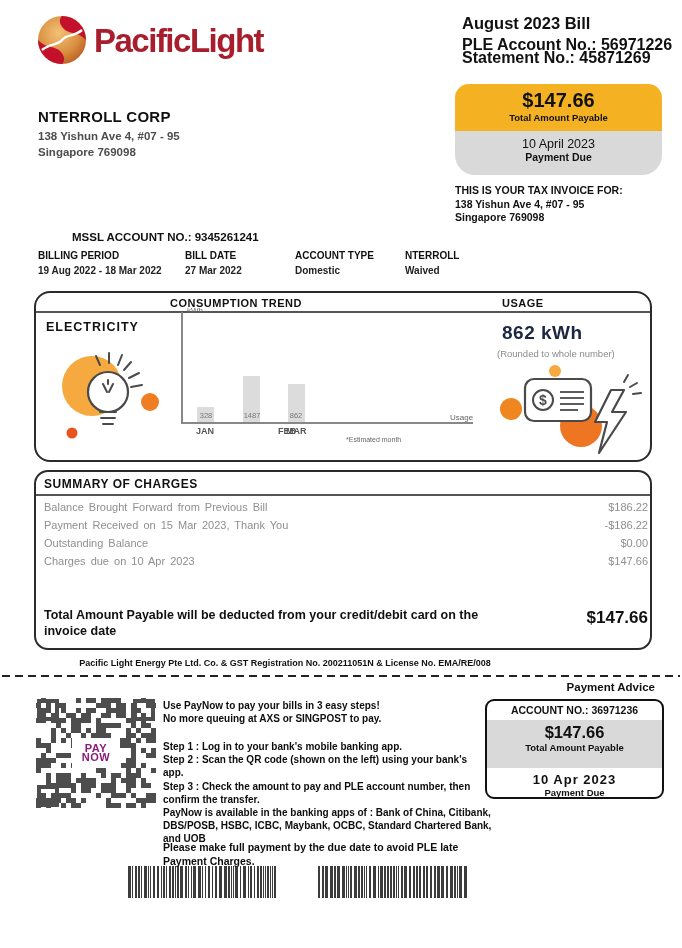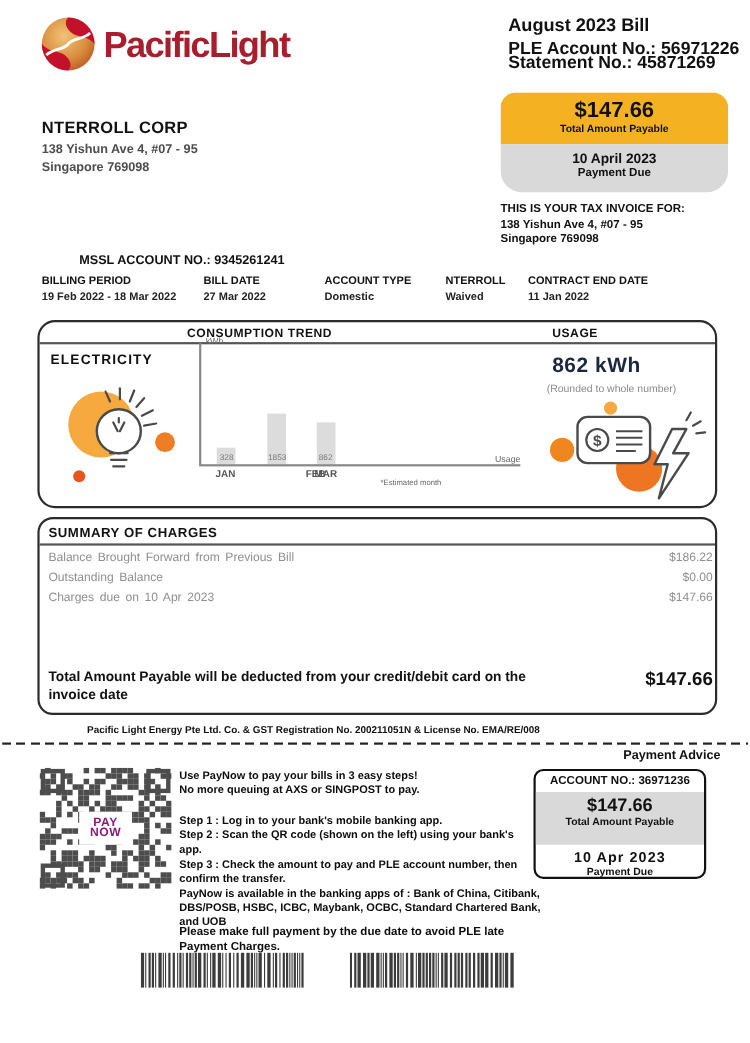--- a/index.html
+++ b/index.html
@@ -14,21 +14,21 @@
   .bill-meta  { font-size:16px; font-weight:bold;text-align:right; }
   .rec-name { font-size:15px; font-weight:bold; letter-spacing:.3px; }
   .rec-addr { font-size:11.5px; font-weight:bold; color:#4d4d4d; }
 
   
   .amount-box { width:207px; border-radius:14px 14px 20px 20px; overflow:hidden; text-align:center; }
   .amount-box .yellow { background:#f4b223; height:47px; padding-top:5px; }
   .amount-box .grey   { background:#d9d9d9; height:44px; padding-top:6px; }
   .amt-big   { font-size:20px; font-weight:bold; }
   .amt-label { font-size:9.5px; font-weight:bold; }
-  .due-date  { font-size:12.5px; font-weight:bold; }
+  .due-date  { font-size:12.5px; font-weight:normal; }
   .due-label { font-size:10.5px; font-weight:bold; }
   .tax-line { font-size:10.5px; font-weight:bold; }
 
   .mssl { font-size:11.5px; font-weight:bold; }
   .col-label { font-size:10px; font-weight:bold; }
   .col-value { font-size:10px; font-weight:bold; color:#222; margin-top:4px; }
 
   
   .round-box { border:2px solid #2b2b2b; border-radius:16px; background:#fff; }
   .box-title { font-size:11px; font-weight:bold; letter-spacing:.5px; }
@@ -52,21 +52,21 @@
   .company-line { width:570px; text-align:center; font-size:9px; font-weight:bold; color:#111; }
   .cut-line { height:2px; background:repeating-linear-gradient(90deg,#222 0 8px,transparent 8px 13px); }
   .pa-title { width:155px; text-align:right; font-size:11.5px; font-weight:bold; }
 
   .instr { font-size:10px; font-weight:bold; line-height:1.32; color:#0d0d0d; }
 
   .paynow-logo { width:48px; height:30px; background:#fff; display:flex; flex-direction:column;
                  align-items:center; justify-content:center; line-height:.85; }
   .paynow-logo span { font-size:11px; font-weight:bold; color:#8a1a7c; letter-spacing:.5px; }
 
-  .acct-box { width:157px; height:100px; border:2px solid #111; border-radius:9px; overflow:hidden;
+  .acct-box { width:179px; height:100px; border:2px solid #111; border-radius:9px; overflow:hidden;
               background:#fff; text-align:center; }
   .acct-box .row1 { height:19px; padding-top:3px; font-size:10.5px; font-weight:bold; }
   .acct-box .greysec { background:#d9d9d9; height:48px; padding-top:3px; }
   .acct-box .greysec .big { font-size:16.5px; font-weight:bold; }
   .acct-box .greysec .lbl { font-size:9.5px; font-weight:bold; }
   .acct-box .whitesec { padding-top:4px; }
   .acct-box .whitesec .date { font-size:13px; font-weight:bold; letter-spacing:1px; }
   .acct-box .whitesec .lbl { font-size:9.5px; font-weight:bold; }
 
   .watermark { font-size:56px; font-weight:bold; line-height:1; white-space:nowrap; z-index:5; }
@@ -116,37 +116,33 @@
   <div class="abs tax-line" style="left:455px; top:198px;">138 Yishun Ave 4, #07 - 95</div>
   <div class="abs tax-line" style="left:455px; top:211px;">Singapore 769098</div>
 
   <div class="abs mssl" style="left:38px; top:231px;padding-left:34px;">
     <span>MSSL ACCOUNT NO.:</span>
     <span>9345261241</span>
   </div>
 
   <div class="abs" style="left:38px; top:250px;">
     <div class="col-label">BILLING PERIOD</div>
-    <div class="col-value">19 Feb 2022 - 18 Mar 2022</div>
+    <div class="col-value">19 Aug 2022 - 18 Mar 2022</div>
   </div>
   <div class="abs" style="left:185px; top:250px;">
     <div class="col-label">BILL DATE</div>
     <div class="col-value">27 Mar 2022</div>
   </div>
   <div class="abs" style="left:295px; top:250px;">
     <div class="col-label">ACCOUNT TYPE</div>
     <div class="col-value">Domestic</div>
   </div>
   <div class="abs" style="left:405px; top:250px;">
     <div class="col-label">NTERROLL</div>
     <div class="col-value">Waived</div>
-  </div>
-  <div class="abs" style="left:480px; top:250px;">
-    <div class="col-label">CONTRACT END DATE</div>
-    <div class="col-value">11 Jan 2022</div>
   </div>
 
   <div class="abs round-box" style="left:34px; top:291px; width:618px; height:171px;"></div>
   <div class="abs box-title" style="left:170px; top:297px;">CONSUMPTION TREND</div>
   <div class="abs box-title" style="left:502px; top:297px;">USAGE</div>
   <div class="abs hline" style="left:36px; top:311px; width:614px;"></div>
 
   <div class="abs elec-label" style="left:46px; top:320px;">ELECTRICITY</div>
 
   <svg class="abs" style="left:50px; top:340px;" width="120" height="105" viewBox="0 0 120 105">
@@ -169,21 +165,21 @@
         <path d="M50,25 l-4,-9"></path>
     </g>
   </svg>
 
   <div class="abs tiny-grey" style="left:187px; top:306px;">kWh</div>
   <div class="abs chart-area" style="left:181px; top:312px; width:292px; height:111px;">
     <div class="bar" style="left: 16px; height: 15px;"></div>
     <div class="bar" style="left: 62px; height: 46px;"></div>
     <div class="bar" style="left: 107px; height: 38px;"></div>
     <span class="bar-val" style="left:12px;">328</span>
-    <span class="bar-val" style="left:58px;">1853</span>
+    <span class="bar-val" style="left:58px;">1487</span>
     <span class="bar-val" style="left:102px;">862</span>
   </div>
   <div class="abs" style="left:181px; top:312px; width:1.5px; height:111px; background:#888;"></div>
   <div class="abs" style="left:181px; top:422px; width:292px; height:1.5px; background:#888;"></div>
   <div class="abs month-label" style="left:196px; top:426px;">JAN</div>
   <div class="abs month-label" style="left:242px; top:426px;margin-left:36px;">FEB</div>
   <div class="abs month-label" style="left:286px; top:426px;">MAR</div>
   <div class="abs tiny-grey" style="left:450px; top:413px;">Usage</div>
   <div class="abs note-tiny" style="left:346px; top:436px;">*Estimated month</div>
 
@@ -212,20 +208,24 @@
   </svg>
 
   <div class="abs round-box" style="left:34px; top:470px; width:618px; height:180px; border-radius:14px;"></div>
   <div class="abs box-title" style="left:44px; top:477px; font-size:12px;">SUMMARY OF CHARGES</div>
   <div class="abs hline" style="left:36px; top:494px; width:614px;"></div>
 
   <div class="abs charge-rows" style="left:44px; top:501px;">
     <div class="charge-row">
       <span>Balance Brought Forward from Previous Bill</span>
       <span>$186.22</span>
+    </div>
+    <div class="charge-row">
+      <span>Payment Received on 15 Mar 2023, Thank You</span>
+      <span>-$186.22</span>
     </div>
     <div class="charge-row">
       <span>Outstanding Balance</span>
       <span>$0.00</span>
     </div>
     <div class="charge-row">
       <span>Charges due on 10 Apr 2023</span>
       <span>$147.66</span>
     </div>
   </div>

